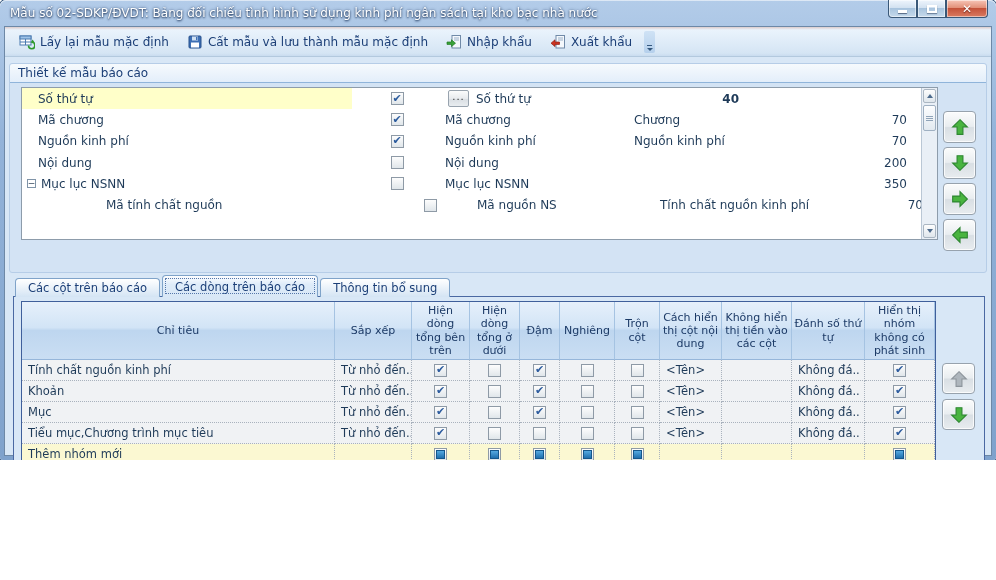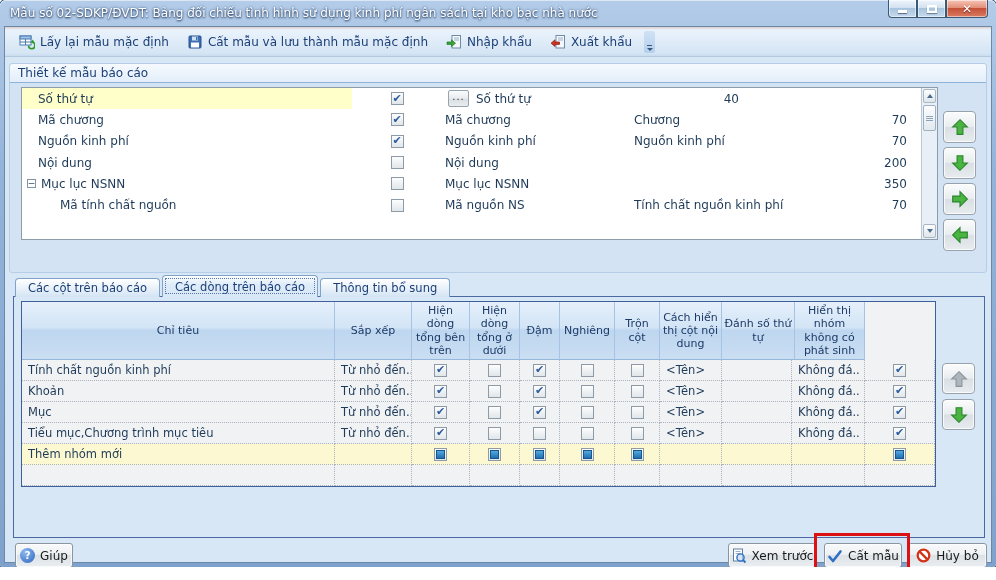--- a/index.html
+++ b/index.html
@@ -1,17 +1,17 @@
 <!DOCTYPE html>
 <html><head>
 <meta charset="utf-8">
 <style>
   *{box-sizing:border-box;margin:0;padding:0;}
   html,body{background:#fff;font-family:"DejaVu Sans","Liberation Sans",sans-serif;}
-  .window{position:relative;width:996px;height:567px;border-radius:6px 6px 3px 3px;
+  .window{position:relative;width:996px;height:460px;border-radius:6px 6px 3px 3px;
     background:linear-gradient(180deg,#b3cce9 0%,#93b3d9 30%,#7fa2cc 100%);
     box-shadow:0 0 0 1px #33557d, inset 0 1px 0 rgba(255,255,255,.55);overflow:hidden;}
   
   .titlebar{position:absolute;left:0;top:0;right:0;height:26px;display:flex;align-items:center;padding-left:10px;}
   .title-text{font-size:12px;color:#fff;text-shadow:0 1px 2px rgba(18,42,80,.95), 0 0 3px rgba(18,42,80,.6);white-space:nowrap;}
   .winbtns{position:absolute;top:0;right:8px;display:flex;z-index:20;}
   .winbtn{width:29px;height:18px;border:1px solid #3a5878;border-top:none;display:flex;align-items:center;justify-content:center;
     background:linear-gradient(#eef5fc,#d3e2f1 45%,#a9c4de 50%,#c6daec);box-shadow:inset 0 0 0 1px rgba(255,255,255,.5);}
   .winbtn.min{border-radius:0 0 0 4px;}
   .winbtn.close{width:42px;border-radius:0 0 4px 0;background:linear-gradient(#f7c5b7,#e29079 45%,#c4523a 50%,#da7a61);}
@@ -165,21 +165,21 @@
             <div class="tgc name selcell" style="width: 330px;">
               <span>Số thứ tự</span>
             </div>
             <div class="tgc center" style="width: 90px;">
               <span class="cb checked"></span>
             </div>
             <div class="tgc" style="width: 194px; padding-left: 6px;">
               <span class="ellip"></span>
               <span>Số thứ tự</span>
             </div>
-            <div class="tgc num" style="width: 117px;">
+            <div class="tgc num" style="width: 117px; font-weight: bold;">
               <span>40</span>
             </div>
           </div>
           <div class="tg-row">
             <div class="tgc name" style="width: 330px;">
               <span>Mã chương</span>
             </div>
             <div class="tgc center" style="width: 90px;">
               <span class="cb checked"></span>
             </div>
@@ -239,21 +239,21 @@
               <span>Mục lục NSNN</span>
             </div>
             <div class="tgc" style="width: 194px; padding-left: 24px;">
               <span></span>
             </div>
             <div class="tgc num" style="width: 117px;">
               <span>350</span>
             </div>
           </div>
           <div class="tg-row">
-            <div class="tgc name indented" style="width: 330px;">
+            <div class="tgc name indented" style="width: 330px; margin-left: 46px;">
               <span>Mã tính chất nguồn</span>
             </div>
             <div class="tgc center" style="width: 90px;">
               <span class="cb unchecked"></span>
             </div>
             <div class="tgc" style="width: 168px; padding-left: 3px;">
               <span>Mã nguồn NS</span>
             </div>
             <div class="tgc" style="width: 194px; padding-left: 24px;">
               <span>Tính chất nguồn kinh phí</span>
@@ -289,20 +289,21 @@
     <div class="grid" id="botGrid" style="left:16px;top:274px;width:915px;height:186px;border-color:#3f5f9b;background:#f0f2f4;">
       <div class="g-head bg-head" id="bgHead">
           <div class="ghc" style="width: 313px;">Chỉ tiêu</div>
           <div class="ghc" style="width: 77px;">Sắp xếp</div>
           <div class="ghc" style="width: 58px;">Hiện dòng tổng bên trên</div>
           <div class="ghc" style="width: 50px;">Hiện dòng tổng ở dưới</div>
           <div class="ghc" style="width: 40px;">Đậm</div>
           <div class="ghc" style="width: 55px;">Nghiêng</div>
           <div class="ghc" style="width: 45px;">Trộn cột</div>
           <div class="ghc" style="width: 62px;">Cách hiển thị cột nội dung</div>
+          <div class="ghc" style="width: 70px;">Không hiển thị tiền vào các cột</div>
           <div class="ghc" style="width: 73px;">Đánh số thứ tự</div>
           <div class="ghc" style="width: 70px;">Hiển thị nhóm không có phát sinh</div>
         </div>
       <div id="bgBody">
           <div class="bg-row">
             <div class="bgc txt" style="width: 313px;">
               <span>Tính chất nguồn kinh phí</span>
             </div>
             <div class="bgc txt" style="width: 77px;">
               <span>Từ nhỏ đến..</span>

